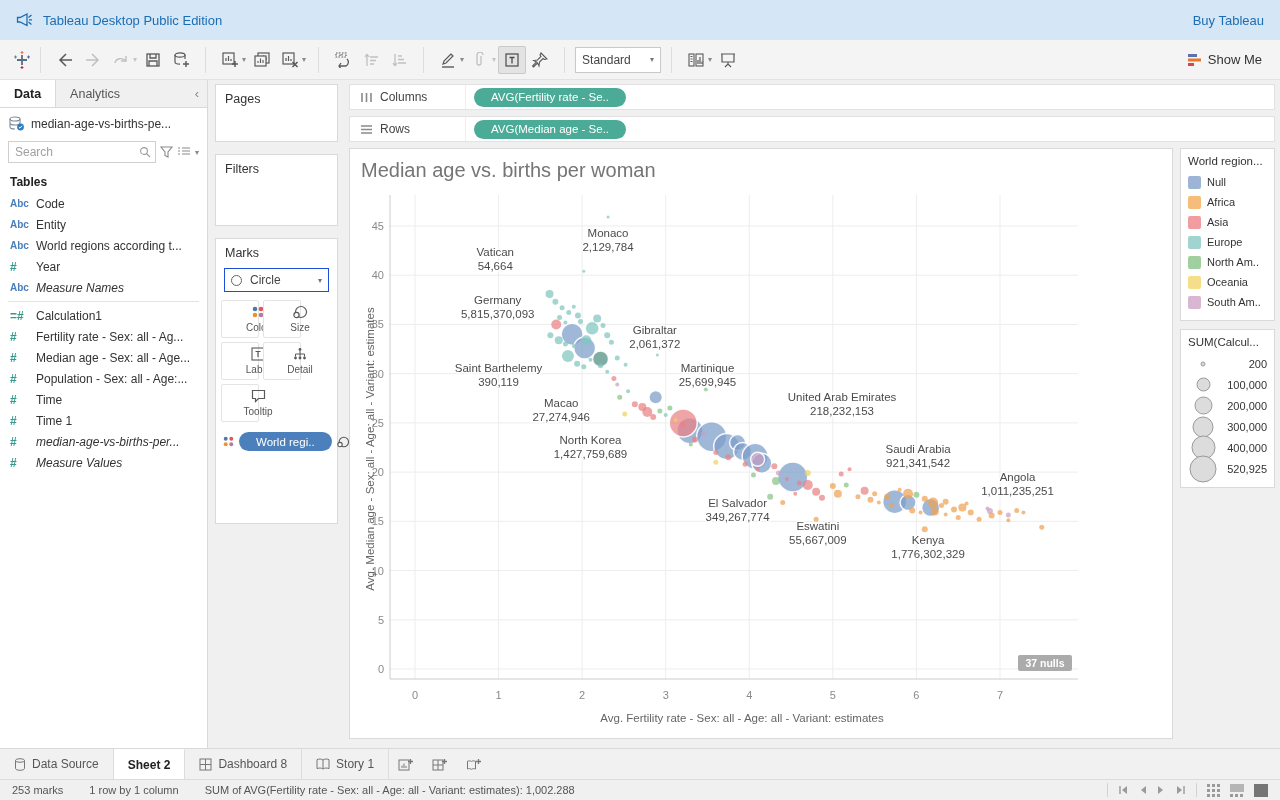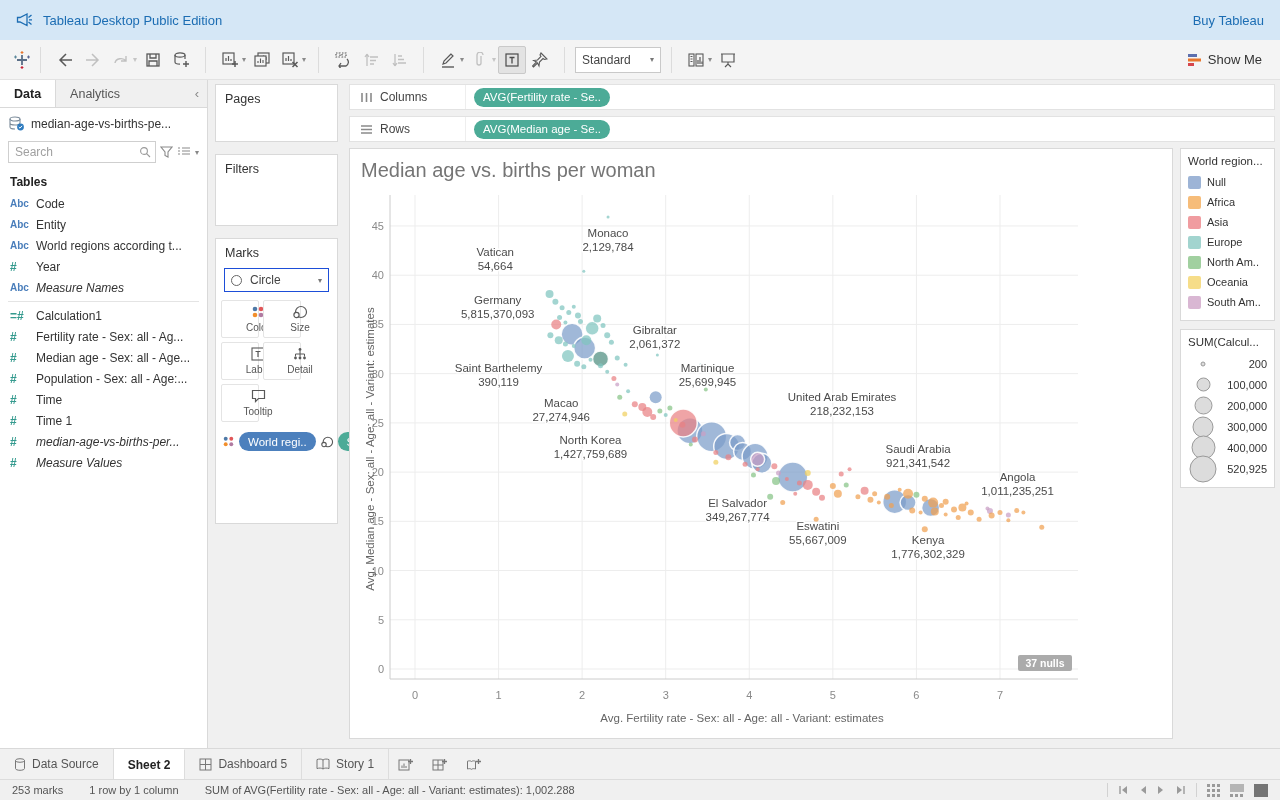--- a/index.html
+++ b/index.html
@@ -63,21 +63,21 @@
     align-items:center; padding:0 6px; color:#444; cursor:pointer; background:#fff; }
   .mark-type .circ { width:11px; height:11px; border:1.4px solid #666; border-radius:50%; margin-right:8px; }
   .mark-type .ca { margin-left:auto; font-size:8px; color:#777; }
   .mk-btns { display:flex; flex-wrap:wrap; padding:0 5px; gap:4px; }
   .mk-btn { width:24px; height:38px; display:flex; flex-direction:column; align-items:center; justify-content:center;
     gap:3px; border:1px solid #e4e4e4; border-radius:2px; cursor:pointer; background:#fff;padding-left:36px; }
   .mk-btn span { font-size:10px; color:#555; }
   .mk-pills { padding:10px 6px 0 6px; display:flex; flex-direction:row; gap:4px; }
   .mk-pill-row { display:flex; align-items:center; gap:4px; }
   .pill { height:19px; border-radius:10px; color:#fff; font-size:11.5px; display:flex; align-items:center;
-    padding:0 9px; white-space:nowrap; cursor:pointer; }
+    padding:0 17px; white-space:nowrap; cursor:pointer; }
   .pill.dim { background:#4c80bd; }
   .pill.mea { background:#4cab97; }
 
   
   .right-area { flex:1; display:flex; flex-direction:column; padding:4px 5px 0 7px; }
   .shelf { height:26px; background:#fff; border:1px solid #e2e2e2; display:flex; align-items:center; margin-bottom:6px; }
   .shelf-label { width:116px; display:flex; align-items:center; gap:7px; padding-left:10px; color:#444;
     font-size:12px; border-right:1px solid #eee; height:100%; }
   .shelf-pills { display:flex; align-items:center; padding-left:8px; gap:4px; }
   .content-row { display:flex; flex:1; }
@@ -797,21 +797,21 @@
     <span>Data Source</span>
   </div>
   <div class="sheet-tab active">
     <span>Sheet 2</span>
   </div>
   <div class="sheet-tab">
     <svg class="ic" width="13" height="13" viewBox="0 0 13 13">
         <rect x="1" y="1" width="11" height="11" stroke="#777" fill="none" stroke-width="1"></rect>
         <path d="M6.5 1 v11 M1 6.5 h11" stroke="#777" stroke-width="1"></path>
       </svg>
-    <span>Dashboard 5</span>
+    <span>Dashboard 8</span>
   </div>
   <div class="sheet-tab">
     <svg class="ic" width="14" height="12" viewBox="0 0 14 12">
         <path d="M7 2 C5.5 .8 3 .8 1 1.6 V10.6 C3 9.8 5.5 9.8 7 11 C8.5 9.8 11 9.8 13 10.6 V1.6 C11 .8 8.5 .8 7 2 Z M7 2 v9" stroke="#777" fill="none" stroke-width="1"></path>
       </svg>
     <span>Story 1</span>
   </div>
   <div class="new-btn">
     <svg class="ic" width="16" height="14" viewBox="0 0 16 14">
         <rect x="1" y="3" width="10" height="10" stroke="#777" fill="none" stroke-width="1"></rect>

